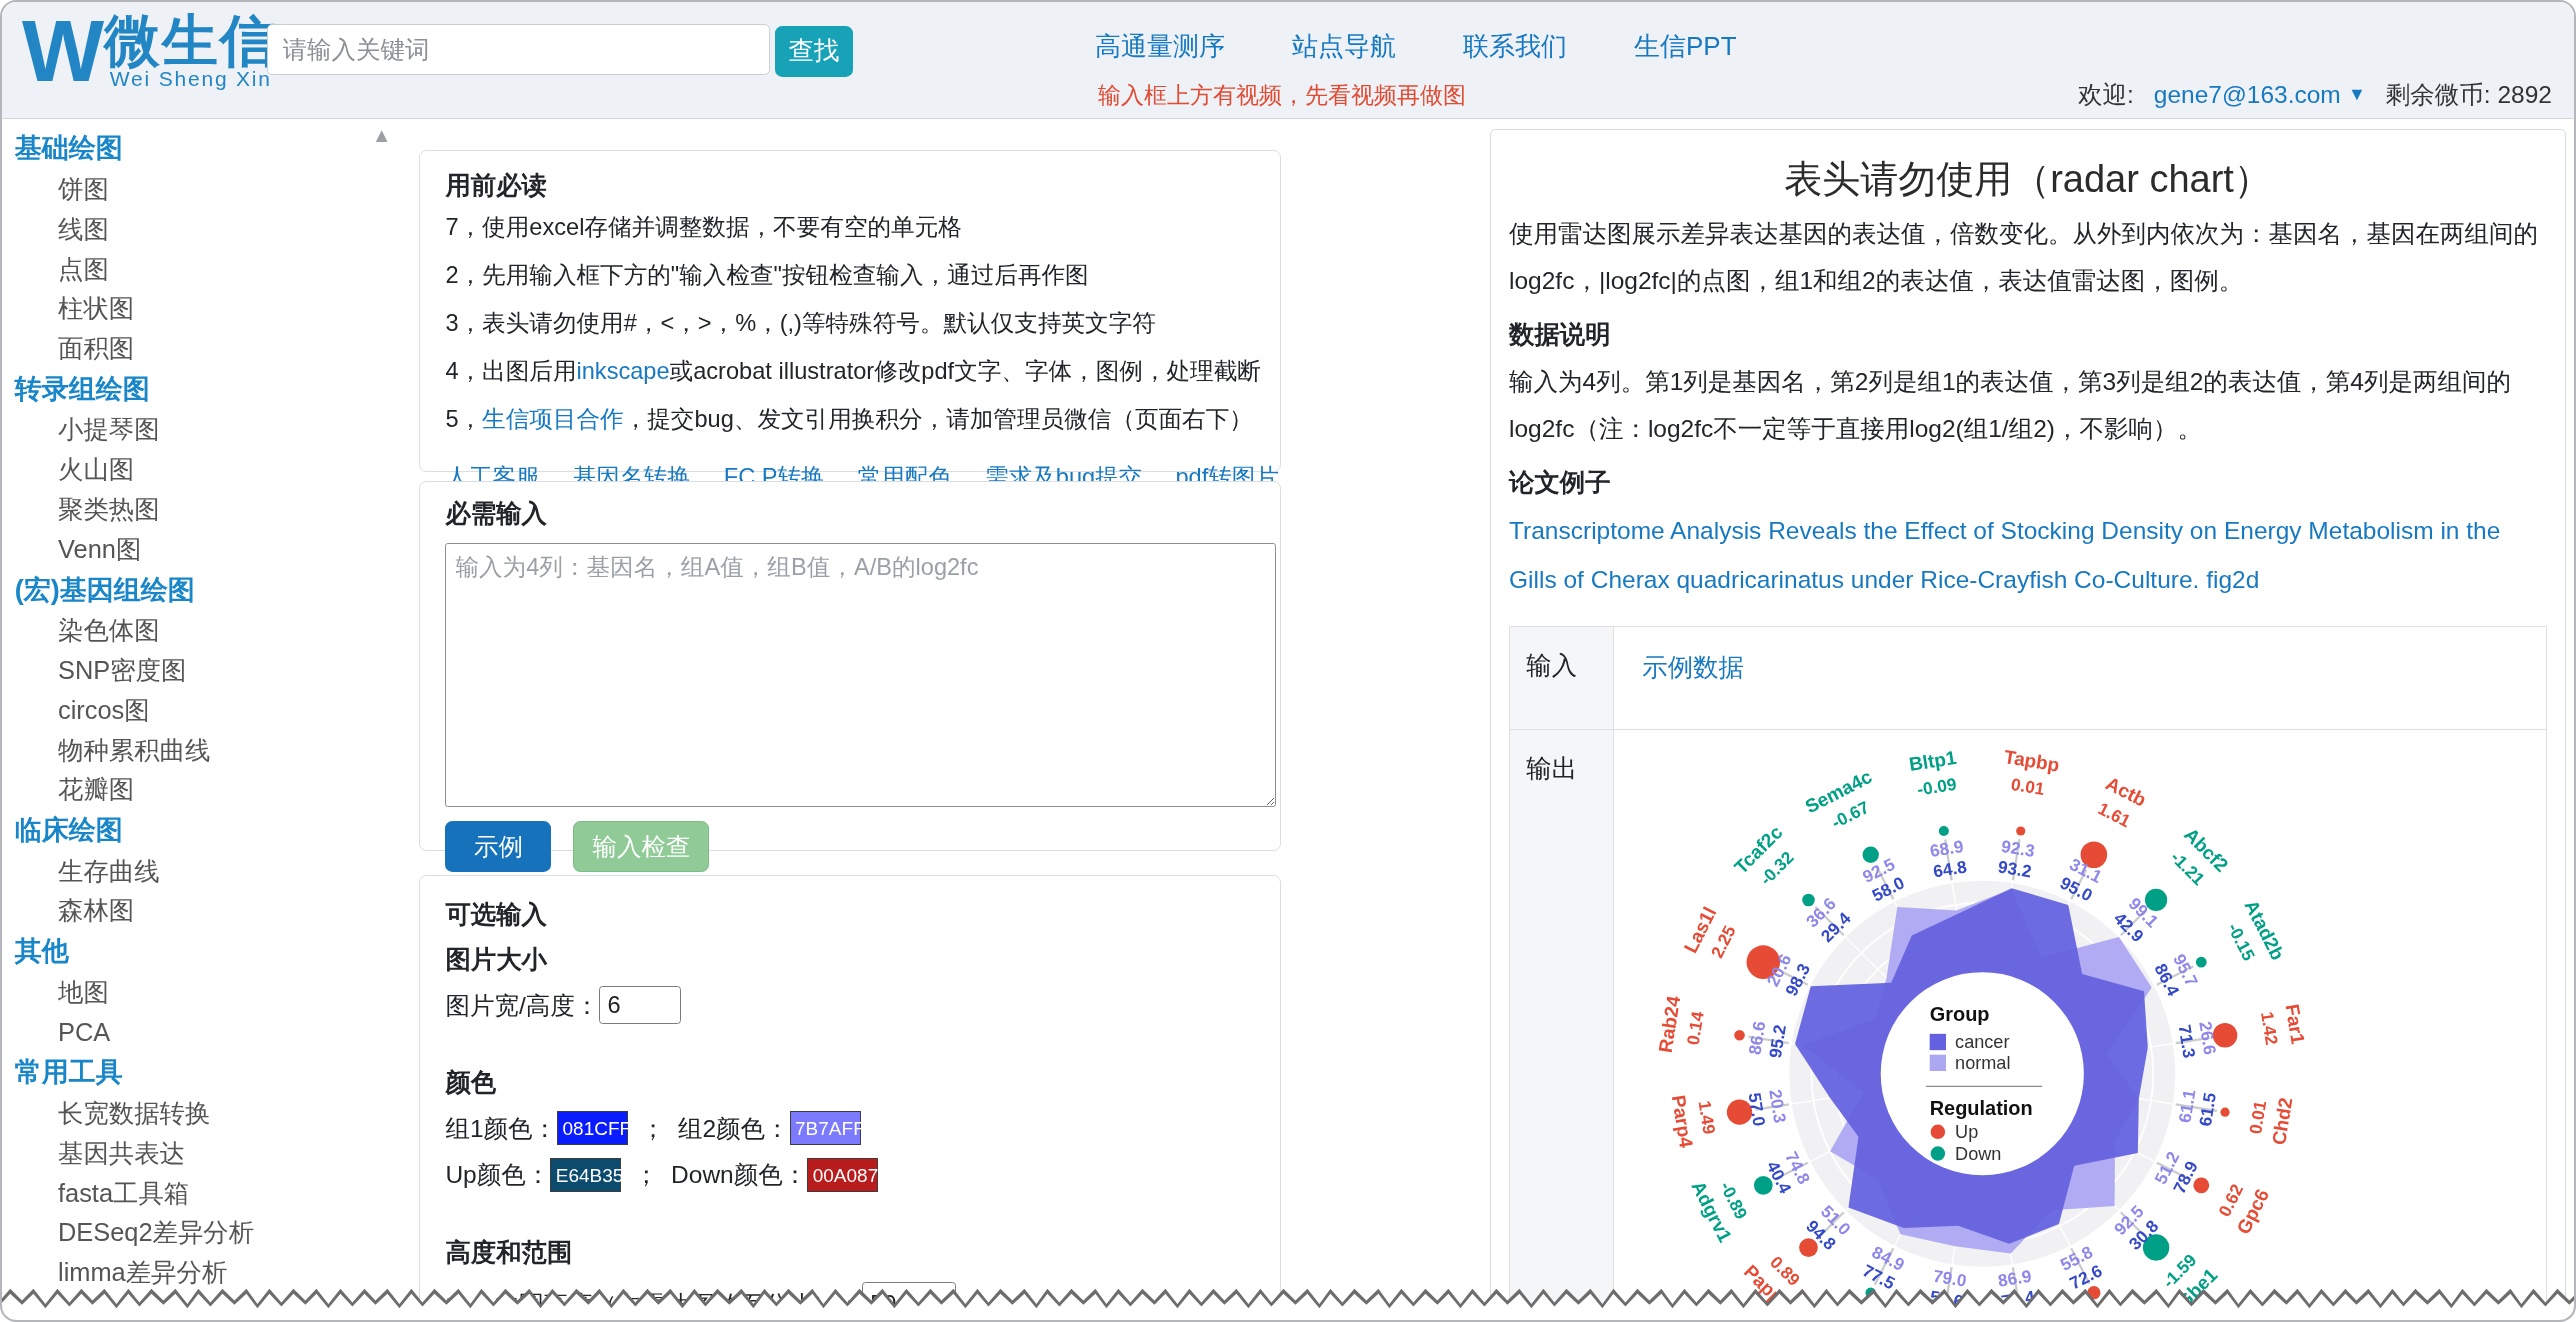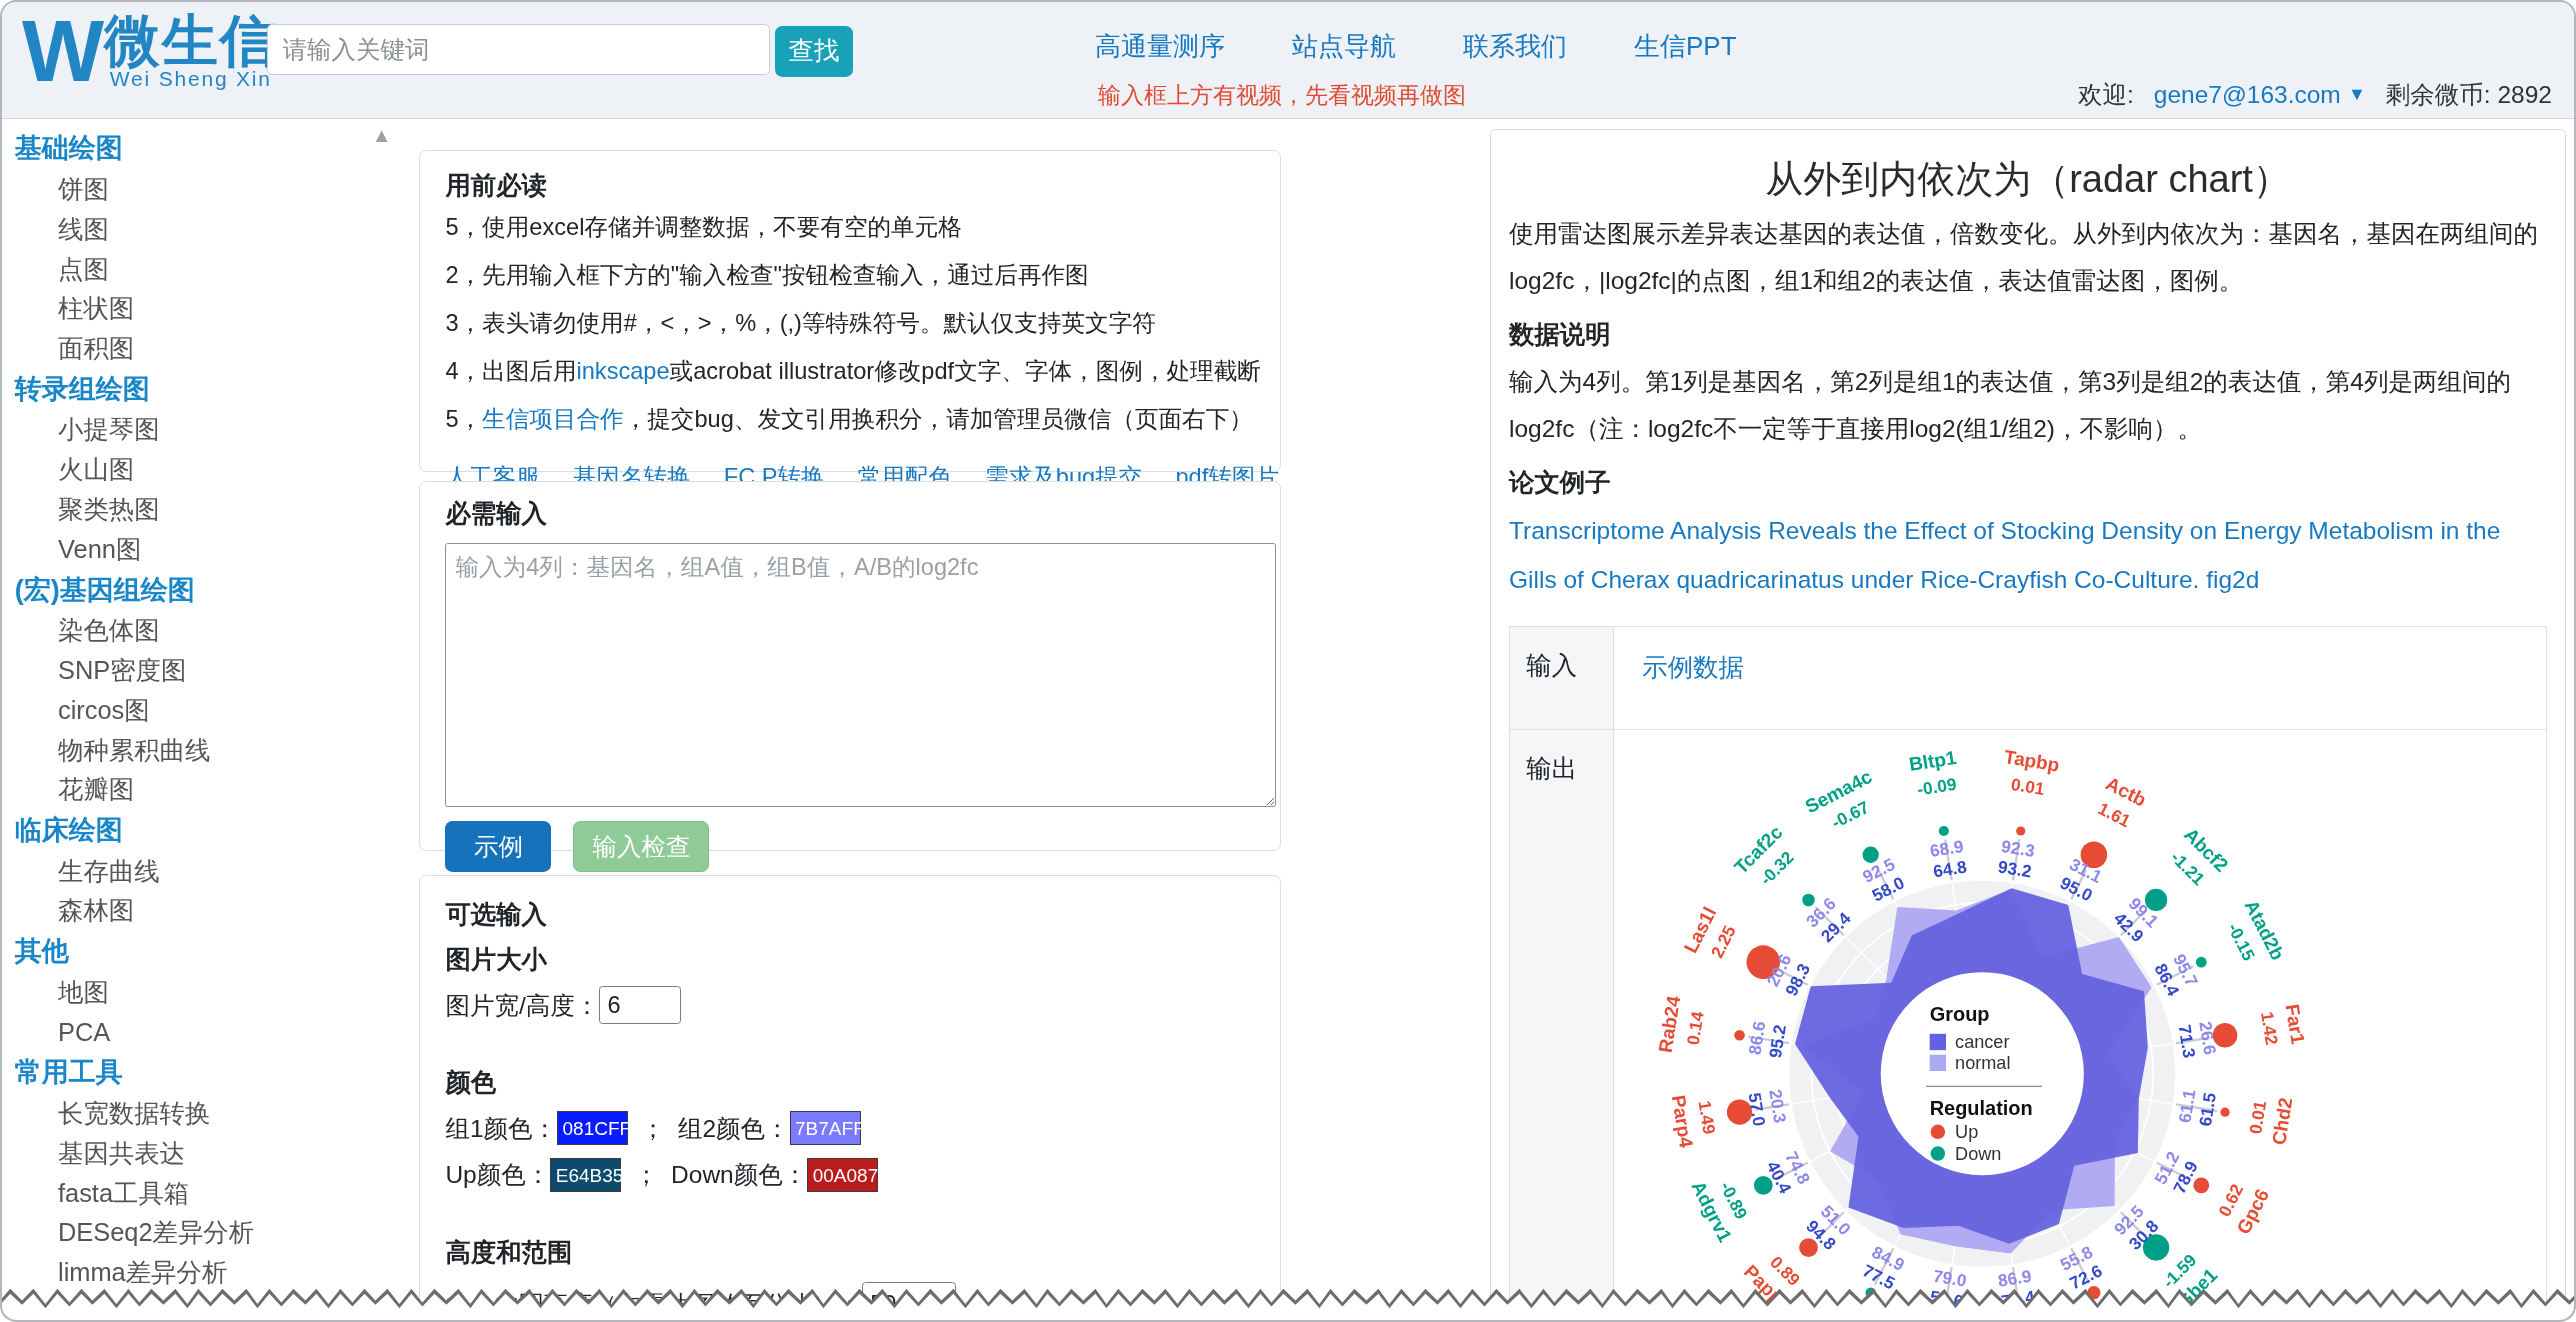--- a/index.html
+++ b/index.html
@@ -144,21 +144,21 @@
         <div class="side-item" data-interactable="true">基因共表达</div>
         <div class="side-item" data-interactable="true">fasta工具箱</div>
         <div class="side-item" data-interactable="true">DESeq2差异分析</div>
         <div class="side-item" data-interactable="true">limma差异分析</div>
       </div>
   </div>
 
   <div class="card card1" data-interactable="false">
     <h3 data-interactable="false">用前必读</h3>
     <div id="readme-lines" data-interactable="false">
-        <div class="readme-line" data-interactable="false"><span data-interactable="false">5，使用excel存储并调整数据，不要有空的单元格</span></div>
+        <div class="readme-line" data-interactable="false"><span data-interactable="false">7，使用excel存储并调整数据，不要有空的单元格</span></div>
         <div class="readme-line" data-interactable="false"><span data-interactable="false">2，先用输入框下方的"输入检查"按钮检查输入，通过后再作图</span></div>
         <div class="readme-line" data-interactable="false"><span data-interactable="false">3，表头请勿使用#，&lt;，&gt;，%，(,)等特殊符号。默认仅支持英文字符</span></div>
         <div class="readme-line" data-interactable="false"><span data-interactable="false">4，出图后用</span><a data-interactable="true">inkscape</a><span data-interactable="false">或acrobat illustrator修改pdf文字、字体，图例，处理截断</span></div>
         <div class="readme-line" data-interactable="false"><span data-interactable="false">5，</span><a data-interactable="true">生信项目合作</a><span data-interactable="false">，提交bug、发文引用换积分，请加管理员微信（页面右下）</span></div>
       </div>
     <div class="readme-links" id="readme-links" data-interactable="false">
         <a data-interactable="true">人工客服</a>
         <a data-interactable="true">基因名转换</a>
         <a data-interactable="true">FC,P转换</a>
         <a data-interactable="true">常用配色</a>
@@ -202,21 +202,21 @@
 
     <div class="opt-h" style="margin-top:44px;" data-interactable="false">高度和范围</div>
     <div class="opt-row" style="margin-top:12.7px;">
       <span data-interactable="false">白色内圈高度（占雷达图的百分比）：</span>
       <input class="opt-input" style="width: 78px; height: 42px;" data-interactable="true" value="50">
     </div>
 
   </div>
 
   <div class="right-panel" data-interactable="false">
-    <div class="doc-title" data-interactable="false">从外到内依次为（radar chart）</div>
+    <div class="doc-title" data-interactable="false">表头请勿使用（radar chart）</div>
     <p class="doc-p" data-interactable="false">使用雷达图展示差异表达基因的表达值，倍数变化。从外到内依次为：基因名，基因在两组间的log2fc，|log2fc|的点图，组1和组2的表达值，表达值雷达图，图例。</p>
     <div class="doc-h" data-interactable="false">数据说明</div>
     <p class="doc-p" data-interactable="false">输入为4列。第1列是基因名，第2列是组1的表达值，第3列是组2的表达值，第4列是两组间的log2fc（注：log2fc不一定等于直接用log2(组1/组2)，不影响）。</p>
     <div class="doc-h" data-interactable="false">论文例子</div>
     <a class="paper-link" data-interactable="true">Transcriptome Analysis Reveals the Effect of Stocking Density on Energy Metabolism in the Gills of Cherax quadricarinatus under Rice-Crayfish Co-Culture. fig2d</a>
 
     <table class="io-table" data-interactable="false">
       <tbody>
           <tr class="input-row">
         <th data-interactable="false">输入</th>

